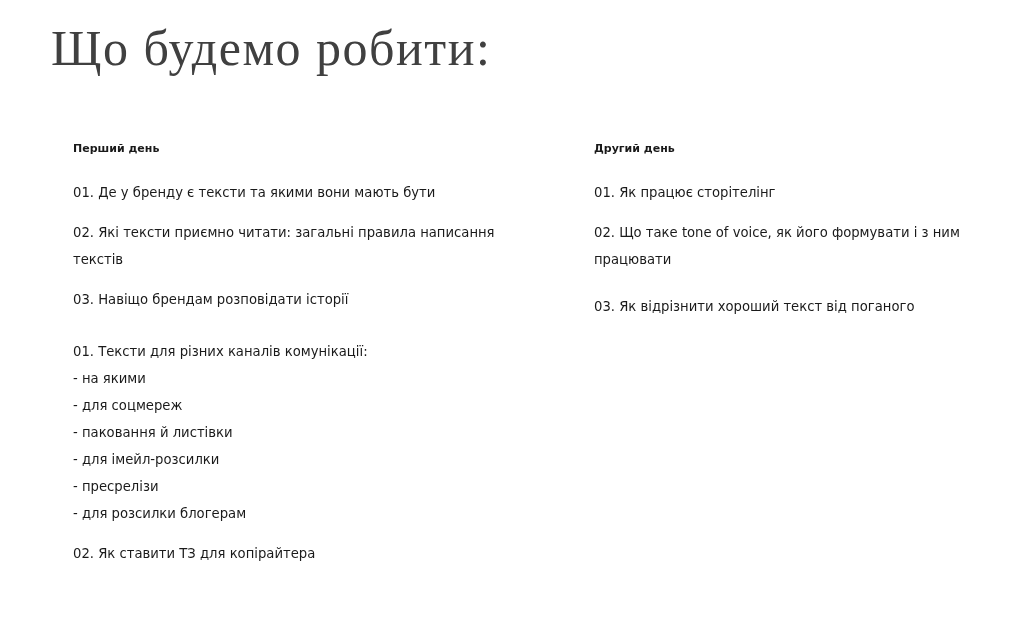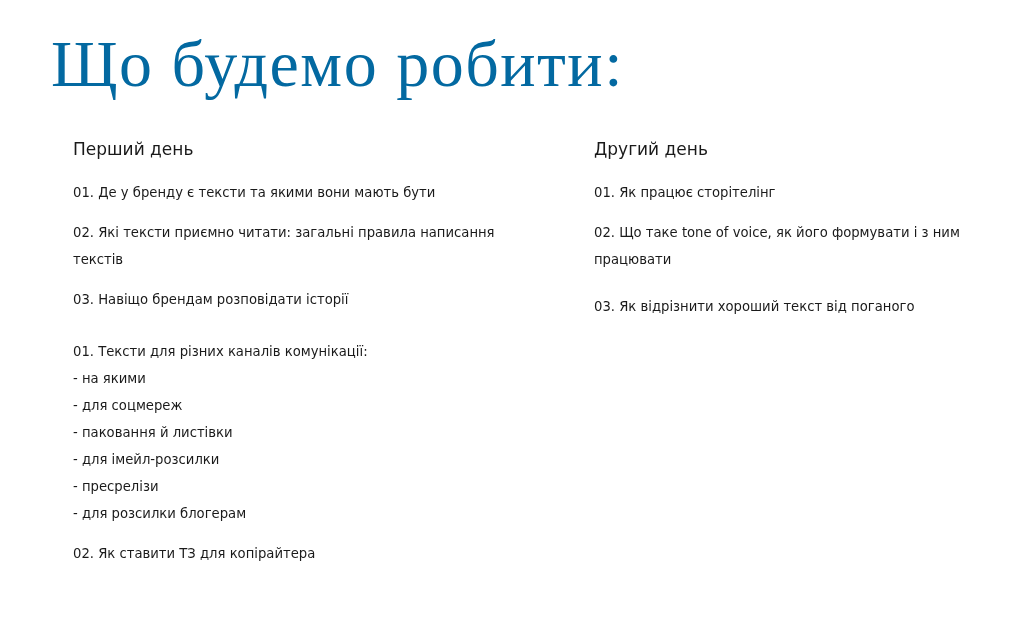--- a/index.html
+++ b/index.html
@@ -2,35 +2,35 @@
 <html><head>
   <meta charset="utf-8">
   <style>
     * { box-sizing: border-box; margin: 0; padding: 0; }
     html, body {
       width: 1024px; height: 620px; background: #ffffff; overflow: hidden;
       color: #111111;
     }
     .page { position: relative; width: 1024px; height: 620px; }
     .title {
-      position: absolute; left: 51px; top: 22px;
+      position: absolute; left: 51px; top: 6px;
       font-family: "Liberation Serif", "DejaVu Serif", serif;
-      font-size: 66px; font-weight: 400; line-height: 84px;
-      color: #0369a1; letter-spacing: 1.5px; white-space: nowrap;
+      font-size: 50px; font-weight: 400; line-height: 84px;
+      color: #404040; letter-spacing: 1.5px; white-space: nowrap;
     }
     .col {
       position: absolute; top: 139px;
       font-family: "DejaVu Sans", "Liberation Sans", sans-serif;
       font-size: 13.2px; color: #1a1a1a;
     }
     .col-left { left: 73px; width: 470px; }
     .col-right { left: 594px; width: 400px; }
     .day-heading {
-      font-weight: 400; line-height: 20px; height: 20px; margin-bottom: 20px;
-      font-size: 17px;
+      font-weight: 700; line-height: 20px; height: 20px; margin-bottom: 20px;
+      font-size: 11px;
     }
     .item { line-height: 27px; margin-bottom: 13px; }
     .item-main { display: block; }
     .sub { display: block; line-height: 27px; }
     .day-block + .day-block { margin-top: 0; }
   </style>
 </head>
 <body>
 
 <div class="page">

